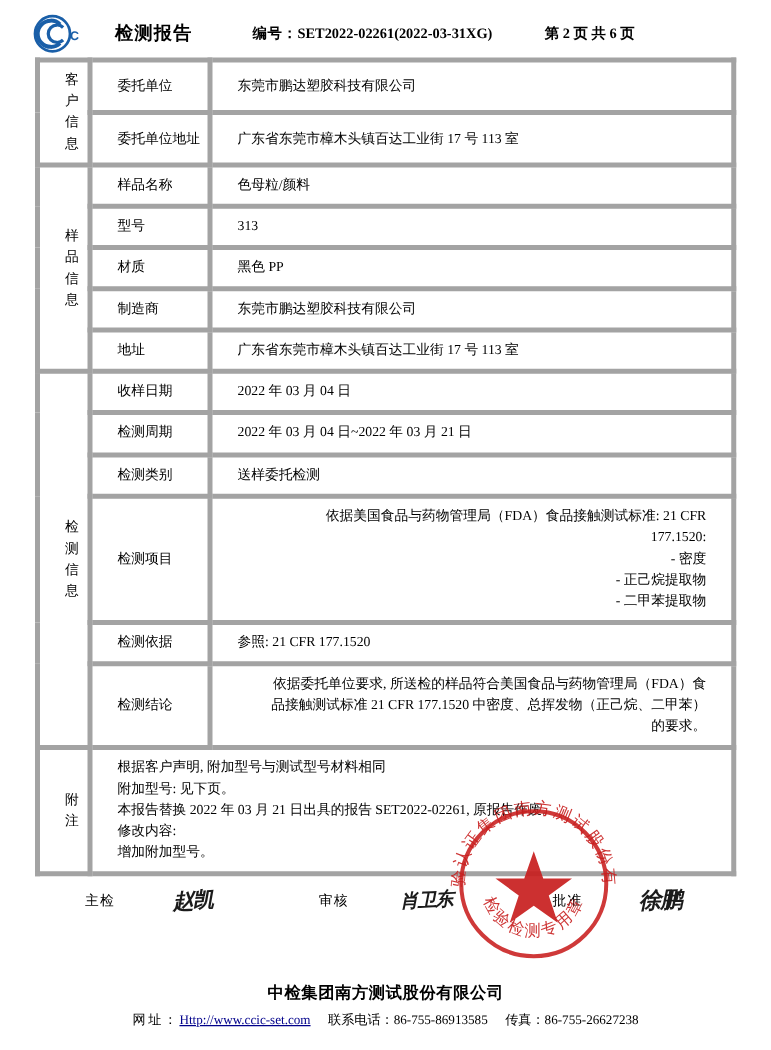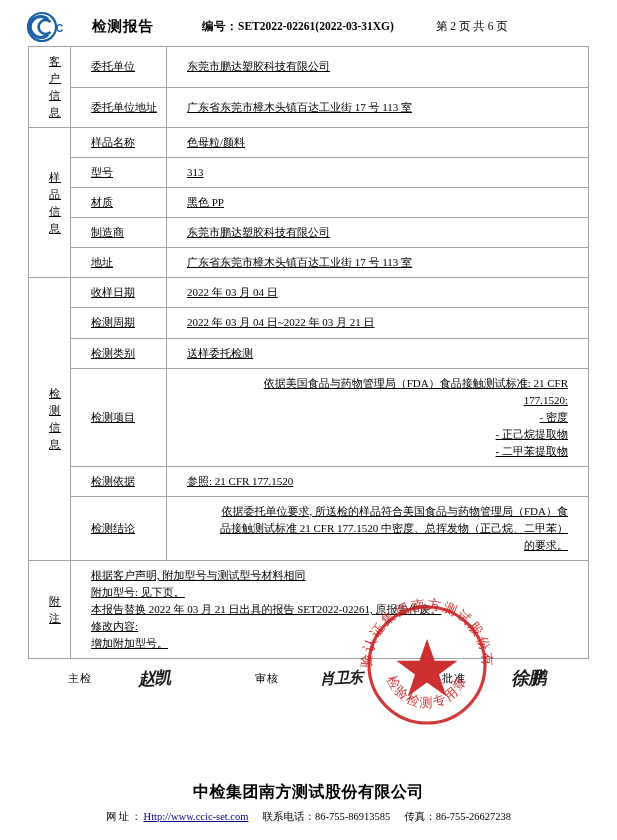--- a/index.html
+++ b/index.html
@@ -47,39 +47,38 @@
   }
   .hdr-no {
     font-size: 11.5px;
     font-weight: bold;
     margin-left: 48px;
     white-space: nowrap;
   }
   .hdr-no .label { letter-spacing: 0.5px; }
   .hdr-page {
     font-size: 11.5px;
-    font-weight: normal;
+    font-weight: bold;
     margin-left: 42px;
     white-space: nowrap;
   }
 
   
   table.main {
     border-collapse: collapse;
     width: 561px;
     margin: 0 28px;
     table-layout: fixed;
   }
   table.main td {
-    border: 1px solid #a3a3a3;
+    border: 4px solid #a3a3a3;
     padding: 6px 20px;
     vertical-align: middle;
     font-size: 11px;
     line-height: 1.55;
-    text-decoration: underline;
   }
   td.cat {
     width: 42px;
     text-align: center;
     padding: 4px 2px;
     letter-spacing: 1px;
     line-height: 1.7;
   }
   td.key {
     width: 96px;
@@ -166,21 +165,21 @@
     position: absolute;
     bottom: 14px;
     left: 0;
     width: 617px;
     text-align: center;
     font-size: 10.5px;
     line-height: 1.75;
   }
   .footer .company {
     font-weight: bold;
-    font-size: 16px;
+    font-size: 13px;
     letter-spacing: 0.5px;
     margin-bottom: 2px;
   }
   .footer .ln { white-space: nowrap; }
   .footer .sp { letter-spacing: 2px; }
   .footer a.u {
     color: #00008b;
     text-decoration: underline;
   }
   .gap { display: inline-block; width: 14px; }

